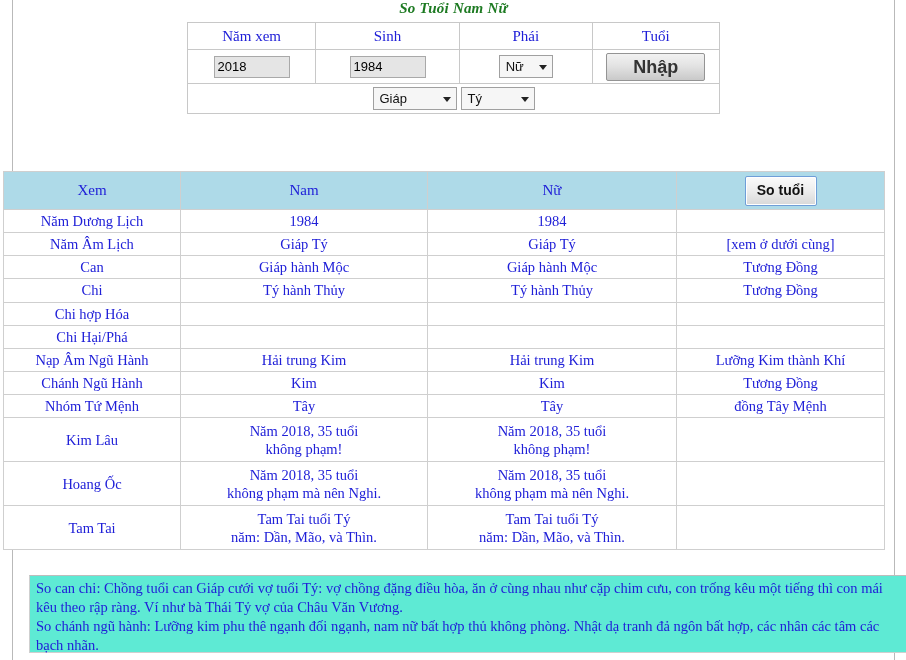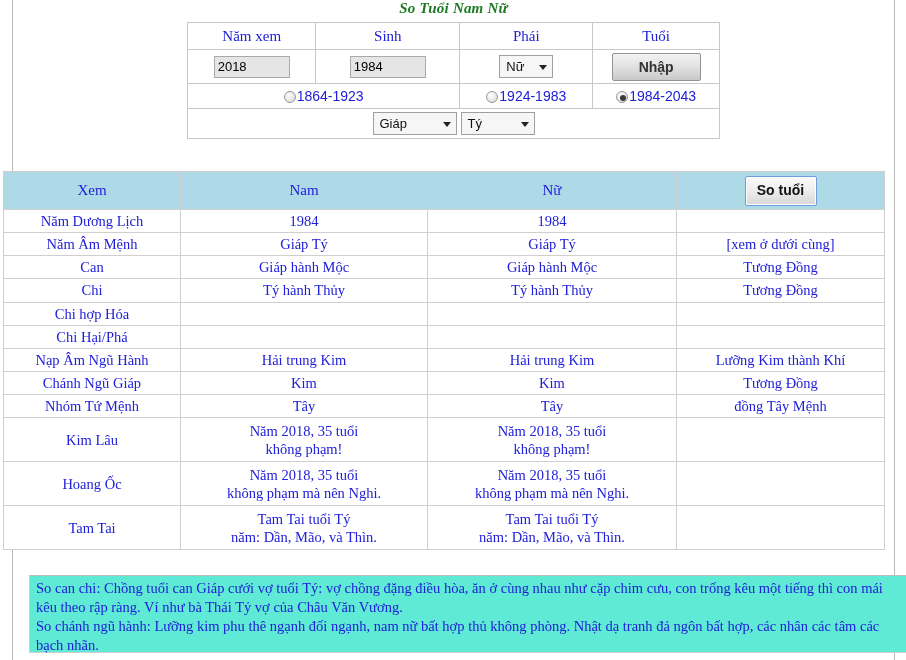--- a/index.html
+++ b/index.html
@@ -98,21 +98,21 @@
 
   .btn-nhap {
     display: inline-block;
     min-width: 58px;
     height: 28px; line-height: 26px;
     padding: 0 26px;
     border: 1px solid #949494;
     border-radius: 2px;
     background: linear-gradient(to bottom, #f2f2f2 0%, #e3e3e3 45%, #c9c9c9 100%);
     font-family: "Liberation Sans", sans-serif;
-    font-size: 14px; font-weight: bold;
+    font-size: 18px; font-weight: bold;
     color: #333;
     text-align: center;
     cursor: pointer;
   }
 
   .radio-cell { height: 25px; }
   .radio-row td {
     color: #2020d8;
     font-family: "Liberation Sans", sans-serif;
     font-size: 14px;
@@ -231,31 +231,20 @@
         <td class="finput">
           <span class="selbox sel-phai">
             <span>Nữ</span>
             <span class="caret"></span>
           </span>
         </td>
         <td class="finput">
           <span class="btn-nhap">Nhập</span>
         </td>
       </tr>
-      <tr class="radio-row">
-        <td class="radio-cell" colspan="2">
-          <span class="rd"></span><span class="rd-label">1864-1923</span>
-        </td>
-        <td class="radio-cell">
-          <span class="rd"></span><span class="rd-label">1924-1983</span>
-        </td>
-        <td class="radio-cell">
-          <span class="rd on"></span><span class="rd-label">1984-2043</span>
-        </td>
-      </tr>
       <tr class="sel-row">
         <td colspan="4">
           <span class="selbox sel-can">
             <span>Giáp</span>
             <span class="caret"></span>
           </span>
           <span class="selbox sel-chi">
             <span>Tý</span>
             <span class="caret"></span>
           </span>
@@ -277,21 +266,21 @@
       </tr>
     </thead>
     <tbody>
         <tr>
           <td class="c1">Năm Dương Lịch</td>
           <td class="c2">1984</td>
           <td class="c3">1984</td>
           <td class="c4"></td>
         </tr>
         <tr>
-          <td class="c1">Năm Âm Mệnh</td>
+          <td class="c1">Năm Âm Lịch</td>
           <td class="c2">Giáp Tý</td>
           <td class="c3">Giáp Tý</td>
           <td class="c4">[xem ở dưới cùng]</td>
         </tr>
         <tr>
           <td class="c1">Can</td>
           <td class="c2">Giáp  hành Mộc</td>
           <td class="c3">Giáp  hành Mộc</td>
           <td class="c4">Tương Đồng</td>
         </tr>
@@ -313,21 +302,21 @@
           <td class="c3"></td>
           <td class="c4"></td>
         </tr>
         <tr>
           <td class="c1">Nạp Âm Ngũ Hành</td>
           <td class="c2">Hải trung Kim</td>
           <td class="c3">Hải trung Kim</td>
           <td class="c4">Lưỡng Kim thành Khí</td>
         </tr>
         <tr>
-          <td class="c1">Chánh Ngũ Giáp</td>
+          <td class="c1">Chánh Ngũ Hành</td>
           <td class="c2">Kim</td>
           <td class="c3">Kim</td>
           <td class="c4">Tương Đồng</td>
         </tr>
         <tr>
           <td class="c1">Nhóm Tứ Mệnh</td>
           <td class="c2">Tây</td>
           <td class="c3">Tây</td>
           <td class="c4">đồng Tây Mệnh</td>
         </tr>

